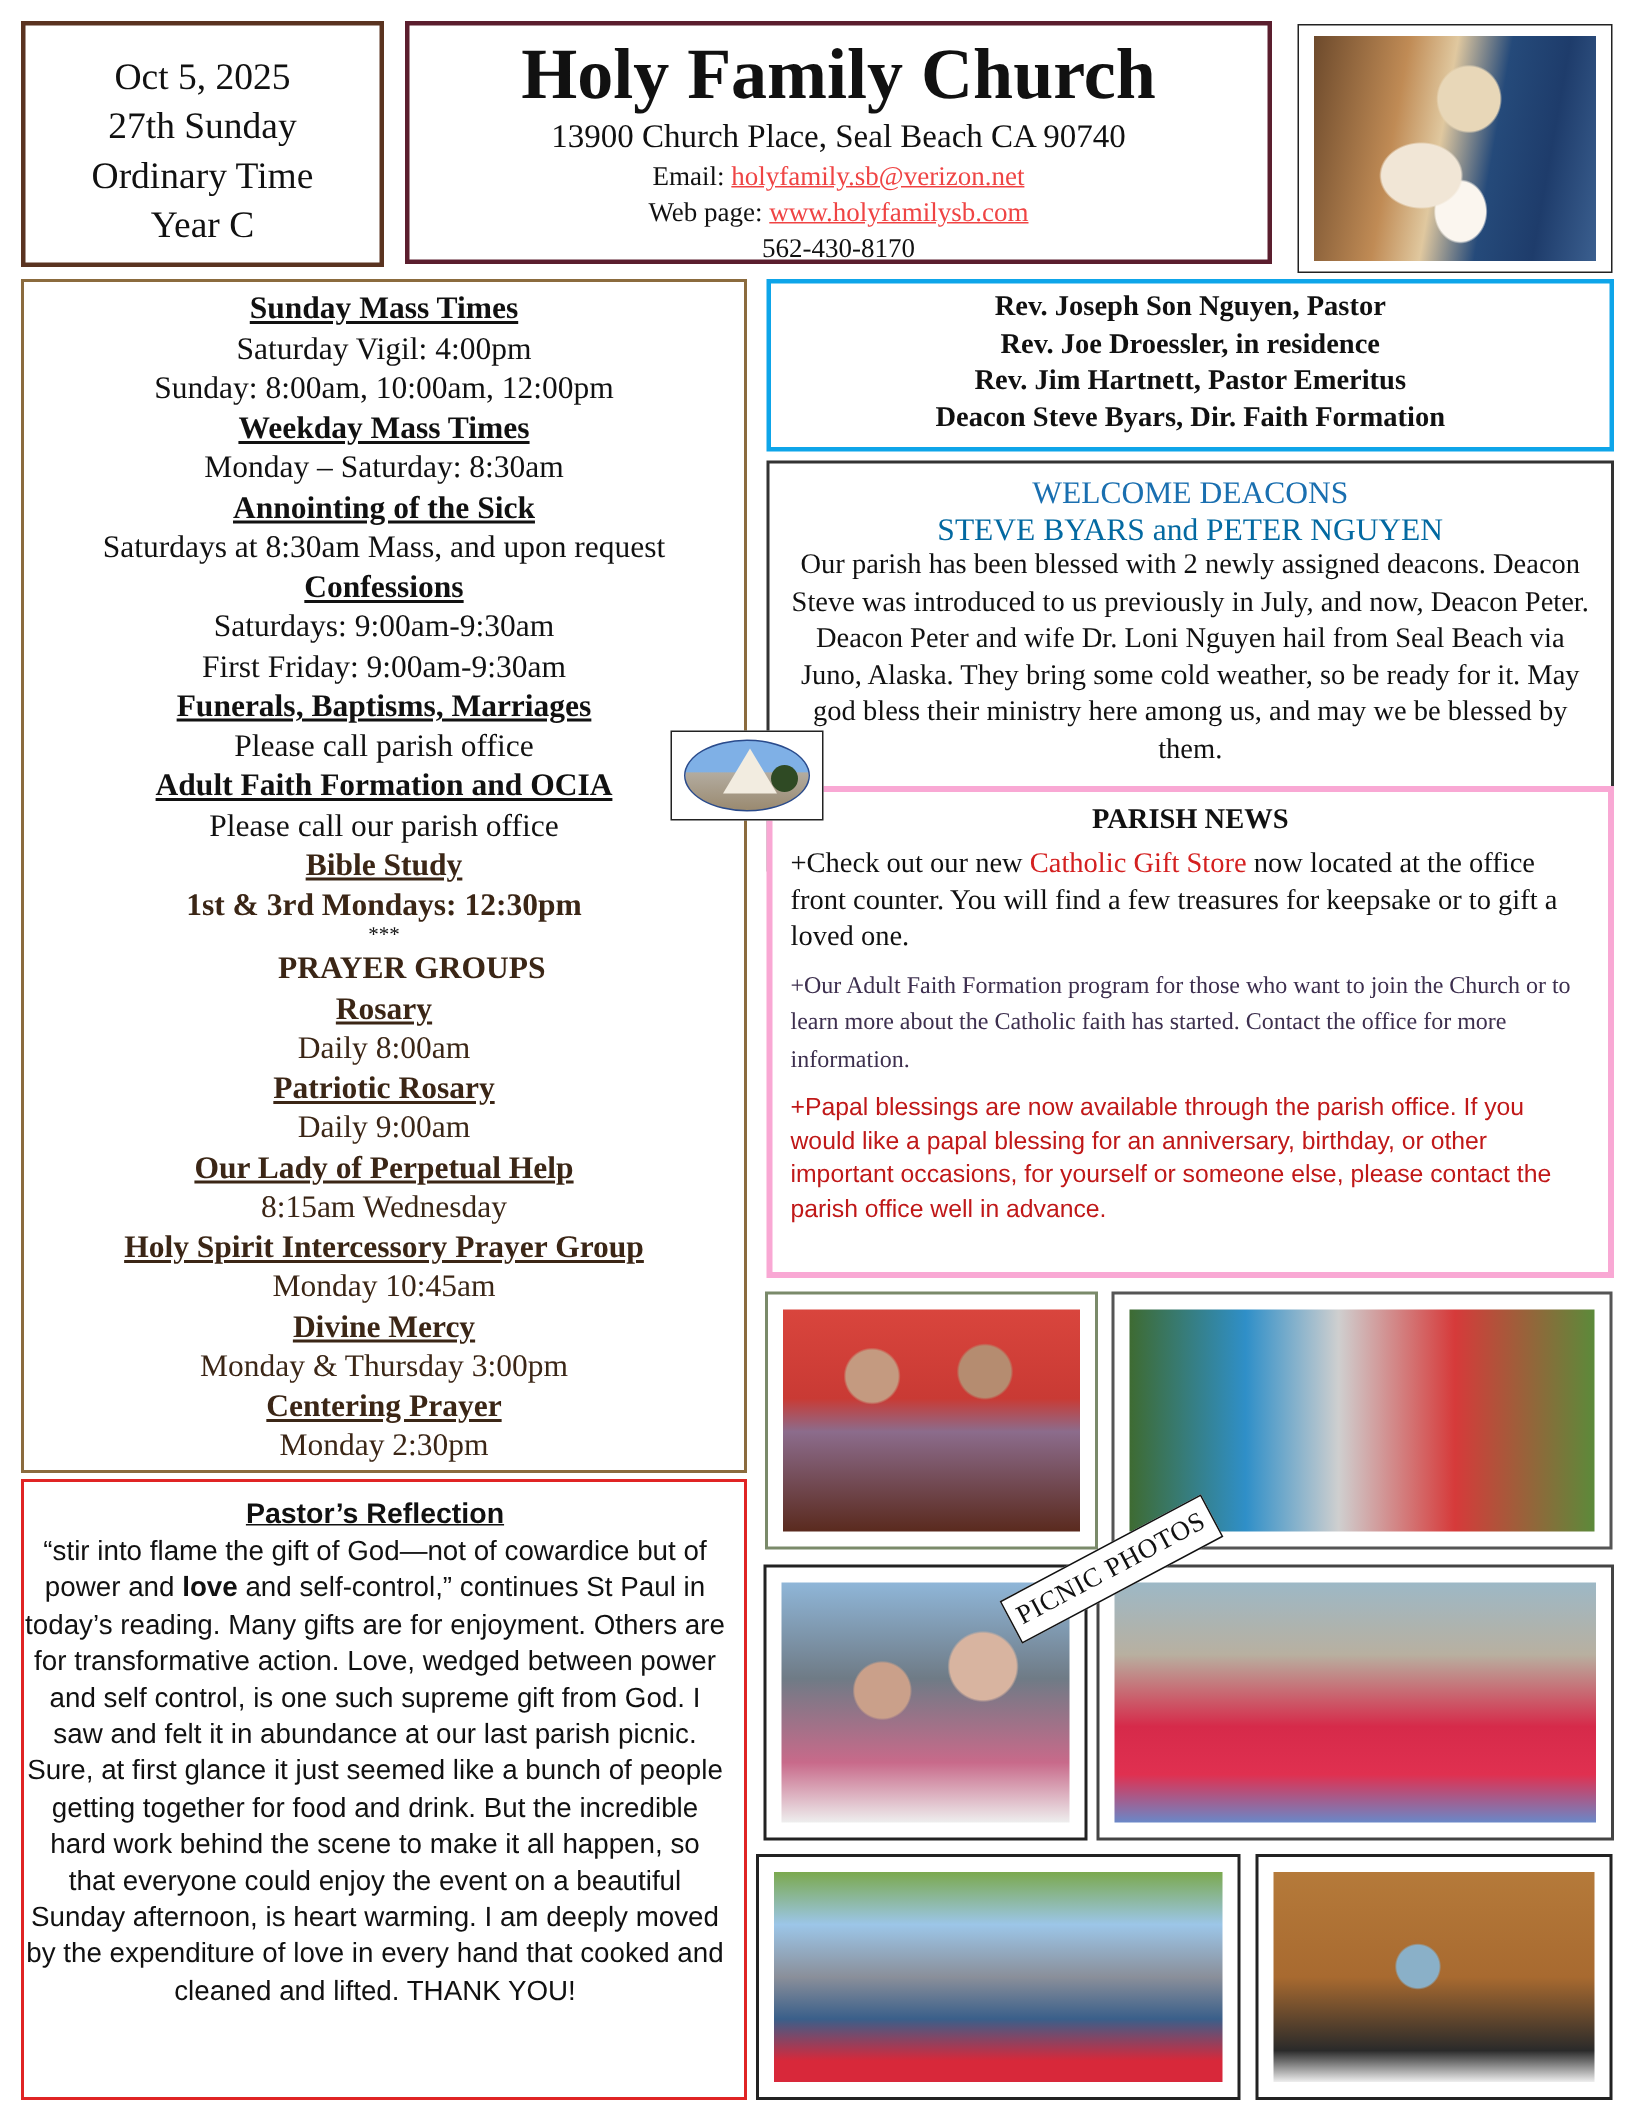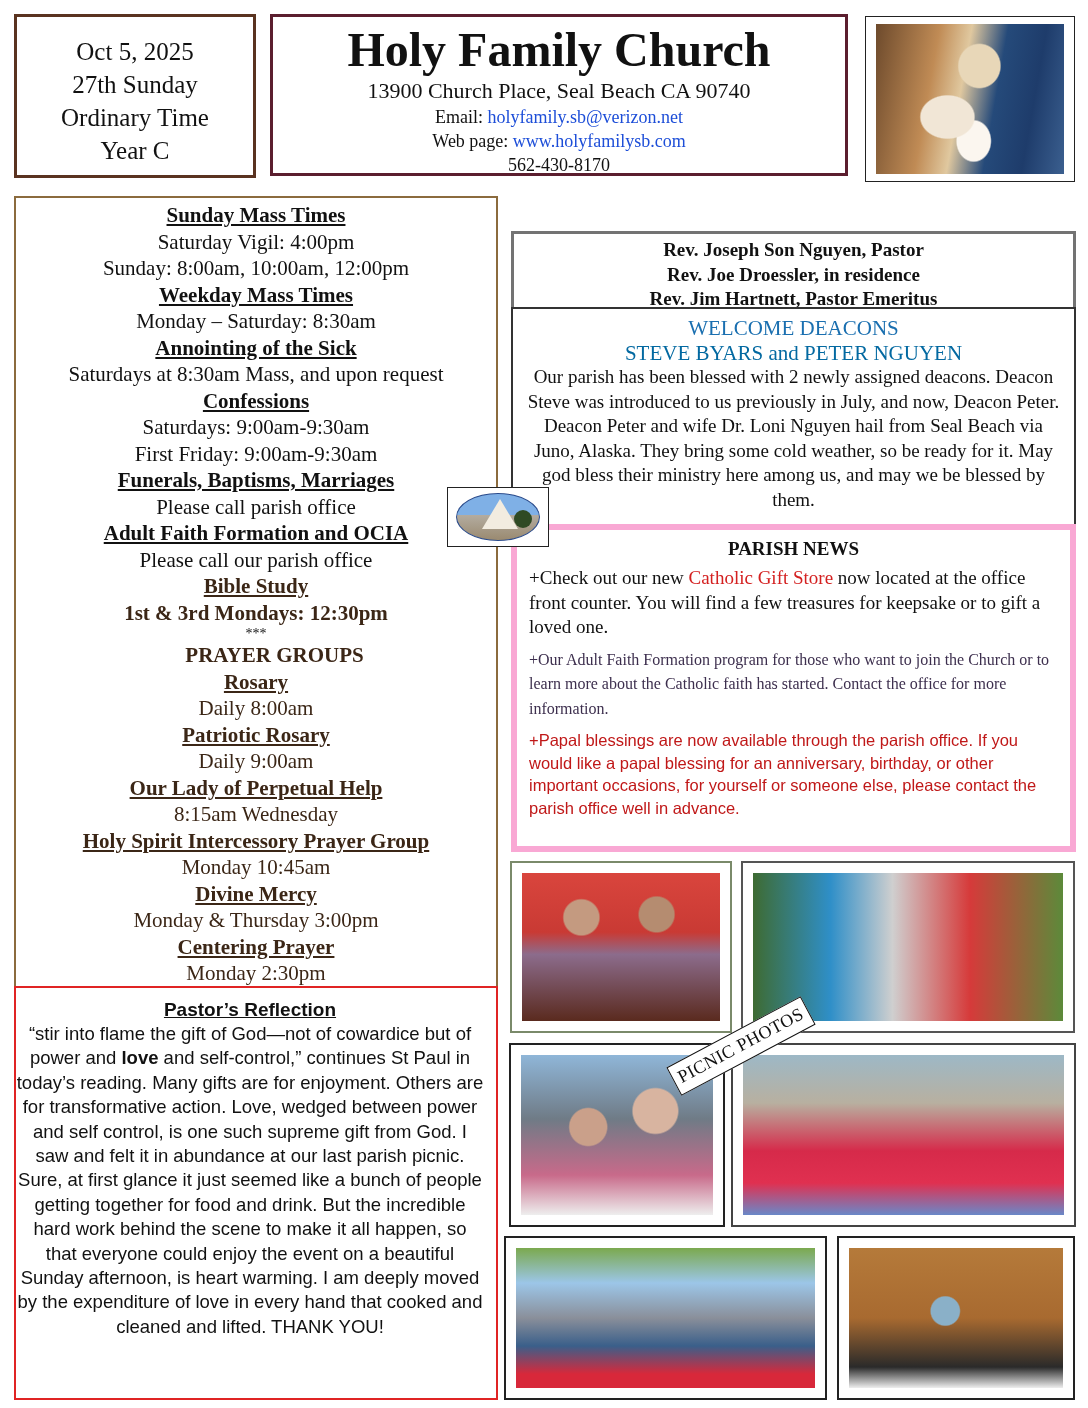--- a/index.html
+++ b/index.html
@@ -10,64 +10,64 @@
   
   #date-box { left:14px; top:14px; width:242px; height:164px; border:3px solid #5a3320; padding-top:18px; }
   #date-box .l1 { font-size:25px; line-height:33px; }
   #date-box .l2 { font-size:25px; line-height:33px; font-weight:normal; }
 
   
   #header-box { left:270px; top:14px; width:578px; height:162px; border:3px solid #5b1e2e; padding-top:6px; }
   #header-box .title { font-size:48px; font-weight:bold; line-height:54px; }
   #header-box .addr { font-size:22px; line-height:28px; }
   #header-box .line { font-size:18px; line-height:24px; }
-  #header-box a { color:#1d4ed8; }
+  #header-box a { color:#ef4444; text-decoration:underline; }
 
   
   #hf-img { left:865px; top:16px; width:210px; height:166px; border:1px solid #222; padding:7px 10px; }
   #hf-img .art { width:100%; height:100%; background:
      radial-gradient(ellipse at 55% 28%, #e8d7b8 0 14%, transparent 15%),
      radial-gradient(ellipse at 38% 62%, #f1e6d6 0 16%, transparent 17%),
      radial-gradient(ellipse at 52% 78%, #fbf6ef 0 12%, transparent 13%),
      linear-gradient(100deg, #6d4a2c 0%, #c08b55 30%, #e0c89f 45%, #254a7a 62%, #1e3c6b 80%, #3b5f8f 100%);
   }
 
   
-  #mass-box { left:14px; top:196px; width:484px; height:796px; border:2px solid #8b6b3e; padding-top:4px; }
+  #mass-box { left:14px; top:186px; width:484px; height:796px; border:2px solid #8b6b3e; padding-top:4px; }
   #mass-box .row { font-size:21px; line-height:26.5px; }
   #mass-box .h { font-weight:bold; text-decoration:underline; }
   #mass-box .brown { color:#3b2616; }
   #mass-box .stars { font-size:14px; line-height:16px; }
 
   
   #refl-box { left:14px; top:986px; width:484px; height:414px; border:2px solid #e02424; padding:10px 12px 0 0; }
   #refl-box .h { font-family:"Liberation Sans", sans-serif; font-size:19px; font-weight:bold; text-decoration:underline; line-height:24px; }
   #refl-box .body { font-family:"Liberation Sans", sans-serif; font-size:18.5px; line-height:24.4px; }
 
   
-  #clergy-box { left:511px; top:186px; width:565px; height:115px; border:3px solid #737373; padding-top:4px;margin-top:45px; }
+  #clergy-box { left:511px; top:186px; width:565px; height:115px; border:3px solid #0ea5e9; padding-top:4px; }
   #clergy-box .r { font-size:19px; font-weight:bold; line-height:24.5px; }
 
   
   #welcome-box { left:511px; top:307px; width:565px; height:274px; border:2px solid #333; padding:6px 10px 0 10px; overflow:hidden; }
   #welcome-box .t1 { color:#1a6fb0; font-size:21px; line-height:26px; }
   #welcome-box .t2 { color:#0369a1; font-size:21px; line-height:24px; }
   #welcome-box .body { font-size:19px; line-height:24.5px; }
 
   
   #church-logo { left:447px; top:487px; width:102px; height:60px; border:1px solid #222; padding:5px 8px; z-index:3; }
   #church-logo .oval { width:100%; height:100%; border-radius:50%; border:1.5px solid #2a4b8c; box-sizing:border-box;
      background: linear-gradient(180deg, #7fb0e6 0%, #7fb0e6 45%, transparent 46%),
                  linear-gradient(180deg, #c8c8c8 0%, #9a8a70 100%);
      position:relative; overflow:hidden; }
   #church-logo .roof { position:absolute; left:30%; top:10%; width:0; height:0; border-left:18px solid transparent; border-right:18px solid transparent; border-bottom:30px solid #f2ece0; }
   #church-logo .tree { position:absolute; right:8%; top:35%; width:18px; height:18px; border-radius:50%; background:#2f4a24; }
 
   
-  #news-box { left:511px; top:524px; width:565px; height:328px; border:6px solid #f9a8d4; padding:6px 12px 0 12px; }
+  #news-box { left:511px; top:524px; width:565px; height:328px; border:4px solid #f9a8d4; padding:6px 12px 0 12px; }
   #news-box .h { font-size:19px; font-weight:bold; line-height:26px; text-align:center; margin-bottom:4px; }
   #news-box .p1 { font-size:19px; line-height:24.5px; color:#111; margin-bottom:8px; }
   #news-box .p1 .red { color:#d42020; }
   #news-box .p2 { font-size:16px; line-height:24.5px; color:#3d2f4e; margin-bottom:8px; }
   #news-box .p3 { font-family:"Liberation Sans", sans-serif; font-size:16.5px; line-height:22.5px; color:#c01818; }
 
   
   .photo { position:absolute; box-sizing:border-box; background:#fff; border:2px solid #444; padding:10px; }
   .photo .img { width:100%; height:100%; }
   #p1 { left:510px; top:861px; width:222px; height:172px; border-color:#7a8a6a; }

